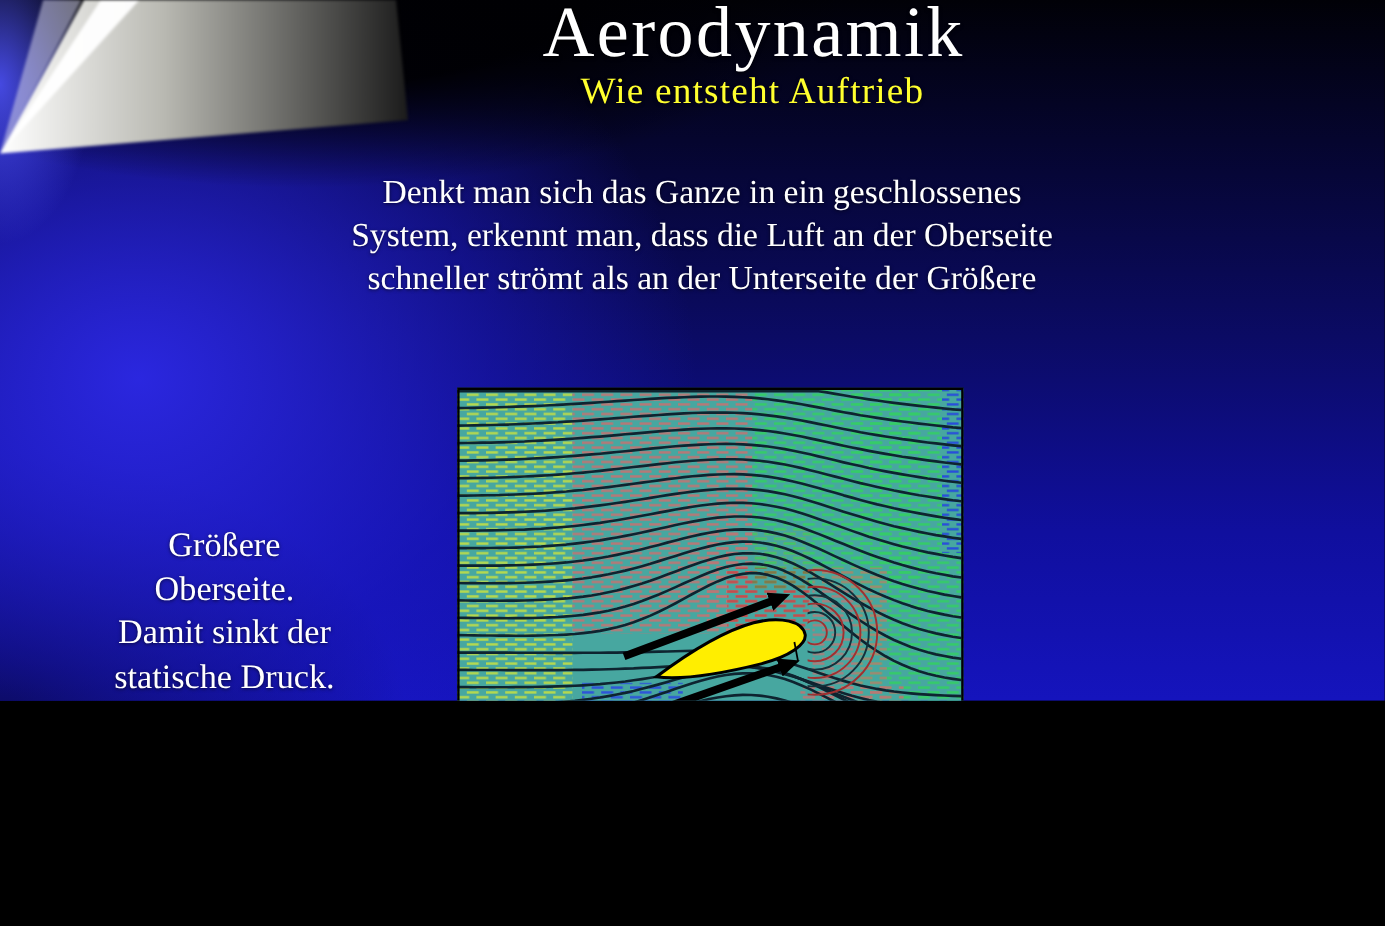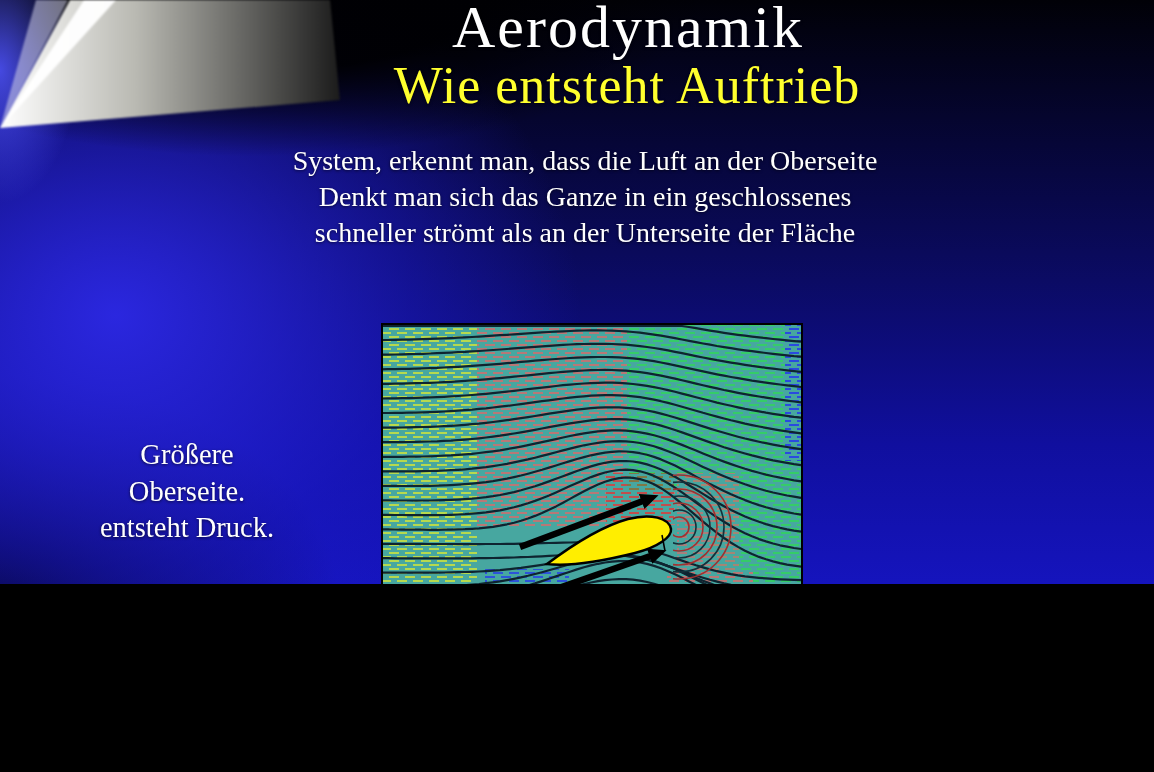--- a/index.html
+++ b/index.html
@@ -17,21 +17,21 @@
       linear-gradient(180deg, var(--bg-top) 0%, #05052e 20%, var(--bg-mid) 48%, #100f9e 76%, #1514bd 100%);
   }
   .beam{position:absolute;left:0;top:0;filter:blur(1.2px);}
   .txt{position:absolute;color:var(--body-text);text-align:center;text-shadow:0 1px 3px rgba(0,0,0,.65);}
   .title{
     left:628px;top:-4px;transform:translateX(-50%);
     font-size:60px;line-height:1.05;letter-spacing:2px;color:var(--title);white-space:nowrap;
   }
   .subtitle{
     left:627px;top:60px;transform:translateX(-50%);
-    font-size:52px;line-height:1.0;letter-spacing:1px;color:var(--subtitle);white-space:nowrap;
+    font-size:31px;line-height:1.0;letter-spacing:1px;color:var(--subtitle);white-space:nowrap;
   }
   .intro{
     left:585px;top:143px;transform:translateX(-50%);
     font-size:28px;line-height:36px;white-space:nowrap;
   }
   .side-note{
     left:187px;top:437px;transform:translateX(-50%);
     font-size:28.5px;line-height:36.6px;white-space:nowrap;font-family:Liberation Serif, serif;
   }
   .diagram{
@@ -55,29 +55,30 @@
     </defs>
     <polygon points="0,128 70,0 330,0 340,100" fill="url(#beamGrad)"></polygon>
     <polygon points="0,128 84,0 116,0" fill="#ffffff" opacity="0.95"></polygon>
     <polygon points="0,128 36,0 68,0" fill="#cfcfe8" opacity="0.55"></polygon>
   </svg>
 
   <div class="txt title">Aerodynamik</div>
   <div class="txt subtitle">Wie entsteht Auftrieb</div>
 
   <div class="txt intro">
+    <div>Denkt man sich das Ganze in ein geschlossenes</div>
     <div>System, erkennt man, dass die Luft an der Oberseite</div>
-    <div>Denkt man sich das Ganze in ein geschlossenes</div>
-    <div>schneller strömt als an der Unterseite der Fläche</div>
+    <div>schneller strömt als an der Unterseite der Größere</div>
   </div>
 
   <div class="txt side-note">
     <div>Größere</div>
     <div>Oberseite.</div>
-    <div>entsteht Druck.</div>
+    <div>Damit sinkt der</div>
+    <div>statische Druck.</div>
   </div>
 
   <div class="diagram">
     <svg id="flow-svg" viewBox="0 0 422 427">
         <defs>
           <pattern id="pat-teal" x="0" y="0" width="16" height="8" patternUnits="userSpaceOnUse">
             <rect x="0" y="1" width="10" height="2" fill="#47a7a0"></rect>
             <rect x="8" y="5" width="10" height="2" fill="#47a7a0"></rect>
             <rect x="-8" y="5" width="10" height="2" fill="#47a7a0"></rect>
           </pattern>

